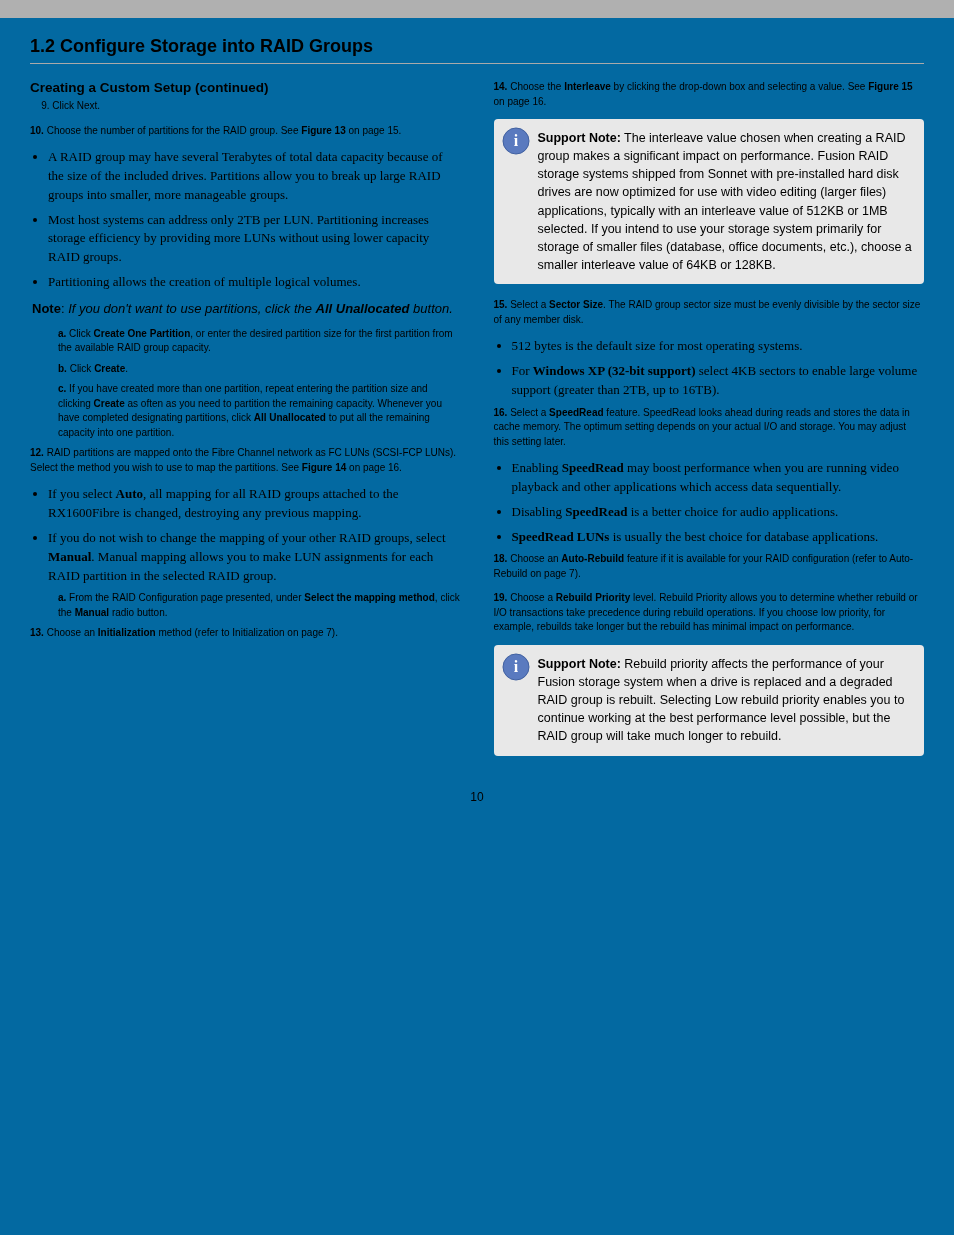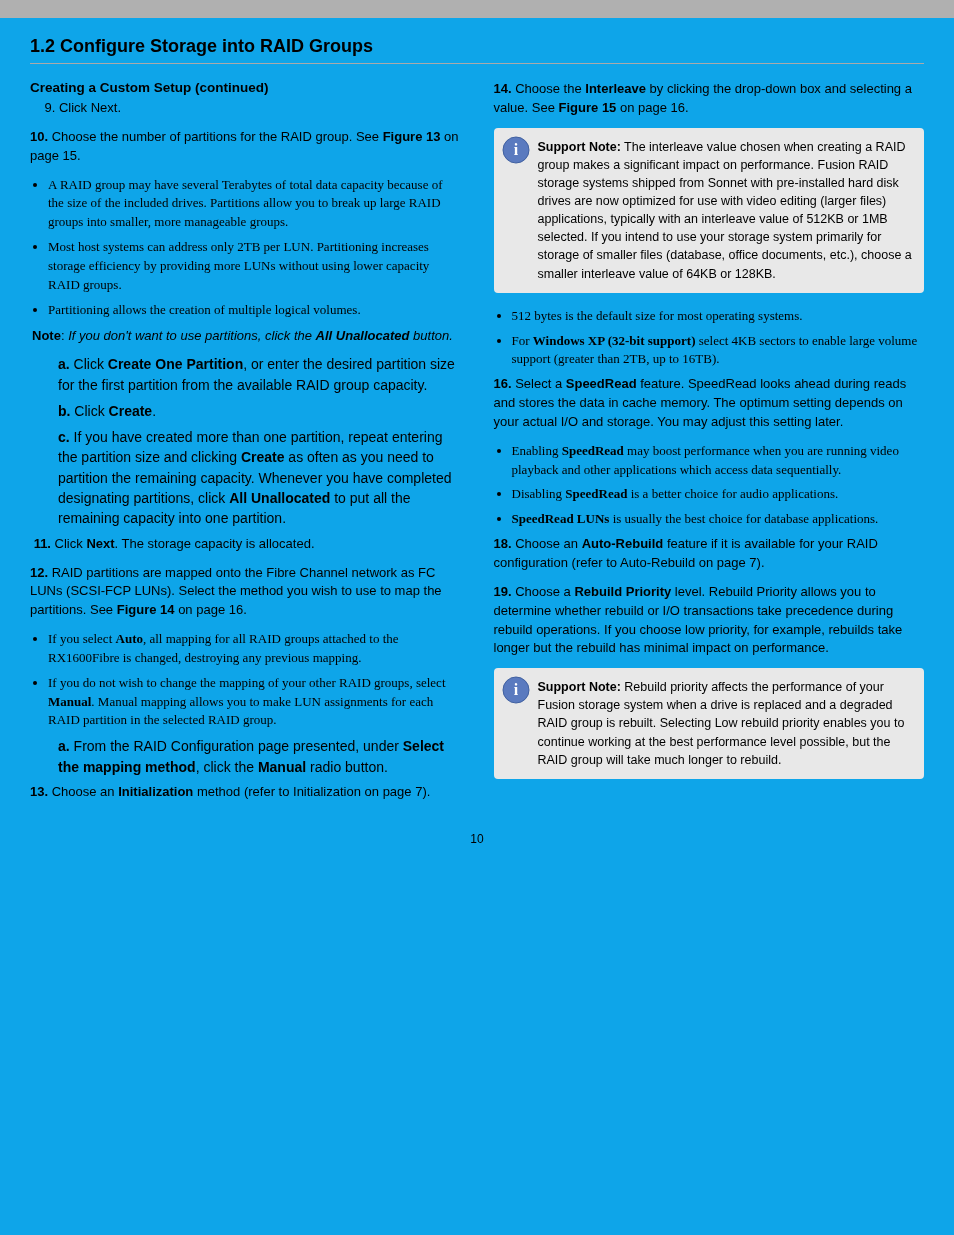--- a/index.html
+++ b/index.html
@@ -7,21 +7,21 @@
       font-family: Georgia, 'Times New Roman', serif;
       font-size: 13px;
       background: #fff;
       color: #000;
       width: 954px;
       min-height: 1235px;
     }
     .page {
       width: 954px;
       min-height: 1235px;
-      background: #0ea5e9;
+      background: #0369a1;
       padding: 0;
       position: relative;
     }
     .top-bar {
       width: 100%;
       height: 18px;
       background: #b0b0b0;
       margin-bottom: 0;
     }
     .content-area {
@@ -51,21 +51,21 @@
     }
     .section-title {
       font-family: Arial, sans-serif;
       font-size: 13.5px;
       font-weight: bold;
       margin-bottom: 4px;
     }
     .step {
       margin-bottom: 10px;
       font-family: Arial, sans-serif;
-      font-size: 13px;
+      font-size: 10px;
       line-height: 1.45;
     }
     .step b, .step strong {
       font-weight: bold;
     }
     .bullet-list {
       margin: 6px 0 6px 18px;
     }
     .bullet-list li {
       list-style: disc;
@@ -79,21 +79,21 @@
       font-size: 13px;
       margin: 8px 0 8px 2px;
       line-height: 1.45;
     }
     .note-block i {
       font-style: italic;
     }
     .sub-step {
       margin: 6px 0 6px 28px;
       font-family: Arial, sans-serif;
-      font-size: 14px;
+      font-size: 10px;
       line-height: 1.45;
     }
     .support-box {
       background: #e8e8e8;
       border-radius: 4px;
       padding: 10px 12px 10px 44px;
       margin: 10px 0 14px 0;
       font-family: Arial, sans-serif;
       font-size: 12.5px;
       line-height: 1.45;
@@ -148,23 +148,20 @@
         <div class="sub-step">
           <b>a.</b> Click <b>Create One Partition</b>, or enter the desired partition size for the first partition from the available RAID group capacity.
         </div>
         <div class="sub-step">
           <b>b.</b> Click <b>Create</b>.
         </div>
         <div class="sub-step">
           <b>c.</b> If you have created more than one partition, repeat entering the partition size and clicking <b>Create</b> as often as you need to partition the remaining capacity. Whenever you have completed designating partitions, click <b>All Unallocated</b> to put all the remaining capacity into one partition.
         </div>
 
-        <div class="step">
-          &nbsp;<b>11.</b> Click <b>Next</b>. The storage capacity is allocated.
-        </div>
 
         <div class="step">
           <b>12.</b> RAID partitions are mapped onto the Fibre Channel network as FC LUNs (SCSI-FCP LUNs). Select the method you wish to use to map the partitions. See <b>Figure 14</b> on page 16.
         </div>
         <ul class="bullet-list">
           <li>If you select <b>Auto</b>, all mapping for all RAID groups attached to the RX1600Fibre is changed, destroying any previous mapping.</li>
           <li>If you do not wish to change the mapping of your other RAID groups, select <b>Manual</b>. Manual mapping allows you to make LUN assignments for each RAID partition in the selected RAID group.</li>
         </ul>
 
         <div class="sub-step">
@@ -182,20 +179,23 @@
         </div>
 
         <div class="support-box">
           <svg class="support-icon" viewBox="0 0 28 28" xmlns="http://www.w3.org/2000/svg">
             <circle cx="14" cy="14" r="13" fill="#5a7abf" stroke="#4060a0" stroke-width="1"></circle>
             <text x="14" y="19" text-anchor="middle" font-size="16" font-weight="bold" fill="white" font-family="Georgia,serif">i</text>
           </svg>
           <b>Support Note:</b> The interleave value chosen when creating a RAID group makes a significant impact on performance. Fusion RAID storage systems shipped from Sonnet with pre-installed hard disk drives are now optimized for use with video editing (larger files) applications, typically with an interleave value of 512KB or 1MB selected. If you intend to use your storage system primarily for storage of smaller files (database, office documents, etc.), choose a smaller interleave value of 64KB or 128KB.
         </div>
 
+        <div class="step">
+          <b>15.</b> Select a <b>Sector Size</b>. The RAID group sector size must be evenly divisible by the sector size of any member disk.
+        </div>
         <ul class="bullet-list">
           <li>512 bytes is the default size for most operating systems.</li>
           <li>For <b>Windows XP (32-bit support)</b> select 4KB sectors to enable large volume support (greater than 2TB, up to 16TB).</li>
         </ul>
 
         <div class="step">
           <b>16.</b> Select a <b>SpeedRead</b> feature. SpeedRead looks ahead during reads and stores the data in cache memory. The optimum setting depends on your actual I/O and storage. You may adjust this setting later.
         </div>
         <ul class="bullet-list">
           <li>Enabling <b>SpeedRead</b> may boost performance when you are running video playback and other applications which access data sequentially.</li>

